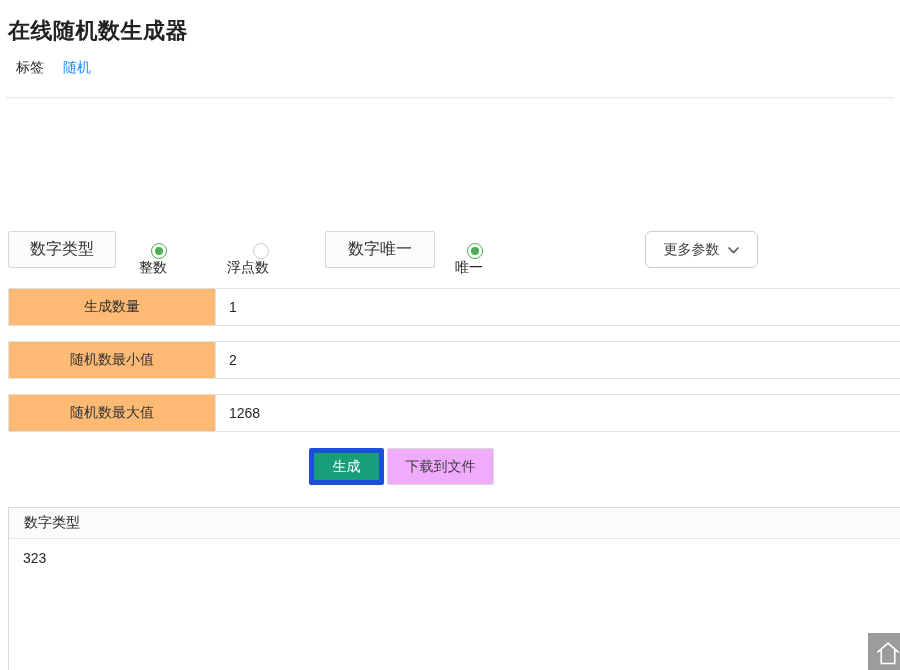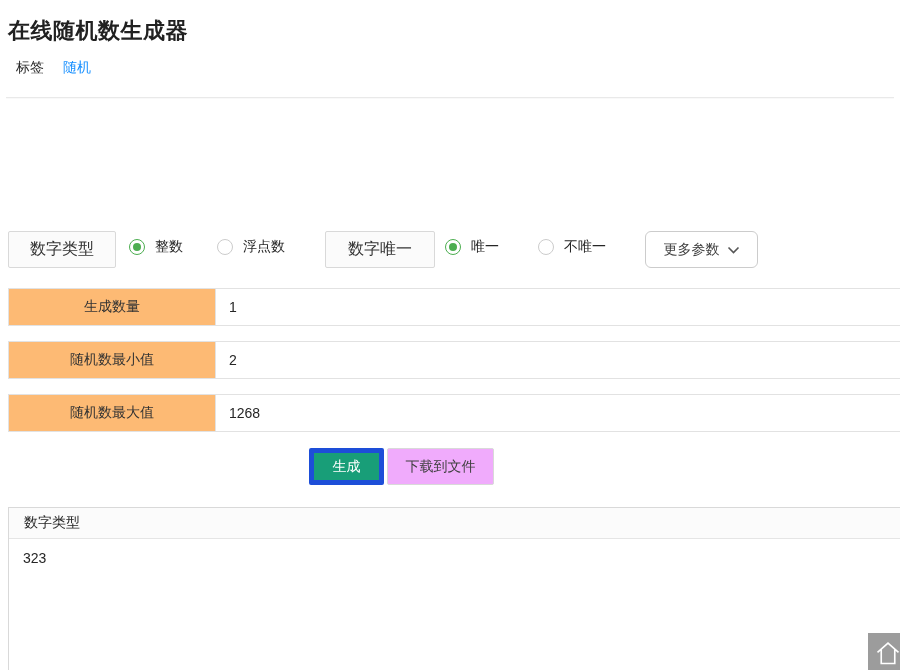--- a/index.html
+++ b/index.html
@@ -59,25 +59,26 @@
     align-items: center;
     justify-content: center;
     font-size: 16px;
     color: #333;
   }
   #number-type-box { left: 8px;   width: 108px; }
   #unique-box      { left: 325px; width: 110px; }
 
   .radio-opt {
     position: absolute;
-    top: 228px;
+    top: 243px;
     height: 37px;
     display: flex;
-    align-items: center;
-    cursor: pointer;
+    align-items: flex-end;
+    cursor: pointer;
+    flex-direction: column;
   }
   .radio {
     width: 16px; height: 16px;
     border-radius: 50%;
     border: 1px solid #ccc;
     background: #fff;
     position: relative;
     flex: 0 0 16px;
   }
   .radio.checked { border-color: #4cae50; }
@@ -238,24 +239,20 @@
 
   <div class="ctrl-label-box" id="unique-box">
     <span>数字唯一</span>
   </div>
 
   <div class="radio-opt" id="opt-unique">
     <span class="radio checked"></span>
     <span class="radio-text">唯一</span>
   </div>
 
-  <div class="radio-opt" id="opt-not-unique">
-    <span class="radio"></span>
-    <span class="radio-text">不唯一</span>
-  </div>
 
   <div class="more-params-btn">
     <span>更多参数</span>
     <svg width="13" height="9" viewBox="0 0 13 9">
       <polyline points="1.5,1.5 6.5,6.5 11.5,1.5" fill="none" stroke="#555" stroke-width="1.6"></polyline>
     </svg>
   </div>
 
   <div class="field-row" id="field-row-0">
     <div class="field-label">生成数量</div>

